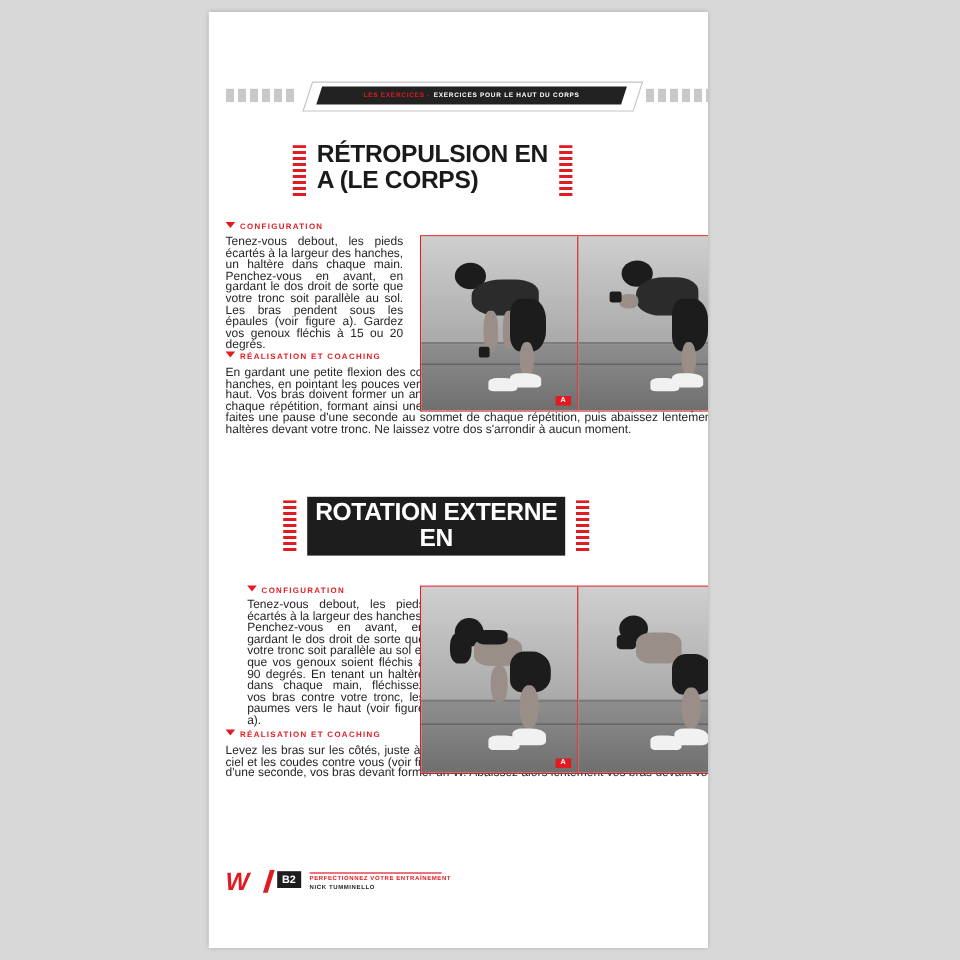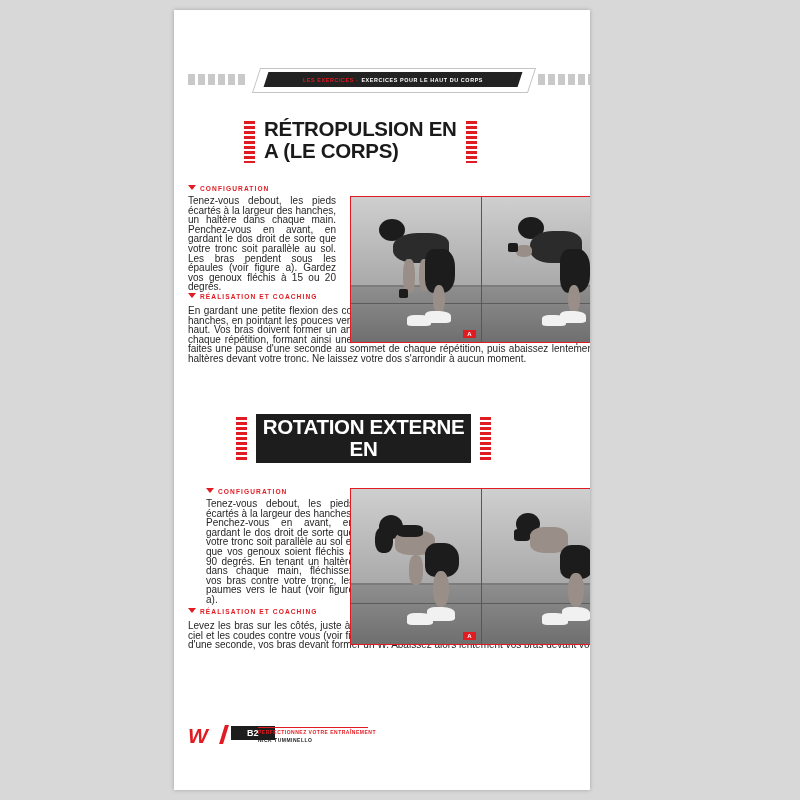--- a/index.html
+++ b/index.html
@@ -108,21 +108,21 @@
     position:absolute;left:14px;top:2px;
     font-size:21px;font-weight:bold;color:#e11b22;font-style:italic;
     letter-spacing:-2px;
   }
   .logo-slash{
     position:absolute;left:48px;top:3px;width:4px;height:19px;background:#e11b22;
     transform:skewX(-17deg);
   }
   .logo-b2{
     position:absolute;left:57px;top:4px;background:#1d1d1d;color:#fff;
-    font-size:9px;font-weight:bold;padding:2px 16px;
+    font-size:9px;font-weight:bold;padding:2px 4px;
   }
   .foot-line{position:absolute;left:84px;top:5px;width:110px;height:1px;background:#e11b22;}
   .foot-t1{position:absolute;left:84px;top:7px;font-size:5px;font-weight:bold;color:#e11b22;letter-spacing:.5px;}
   .foot-t2{position:absolute;left:84px;top:15px;font-size:5px;font-weight:bold;color:#1d1d1d;letter-spacing:.5px;}
 </style>
 </head>
 <body>
 
 <div class="page">
 

